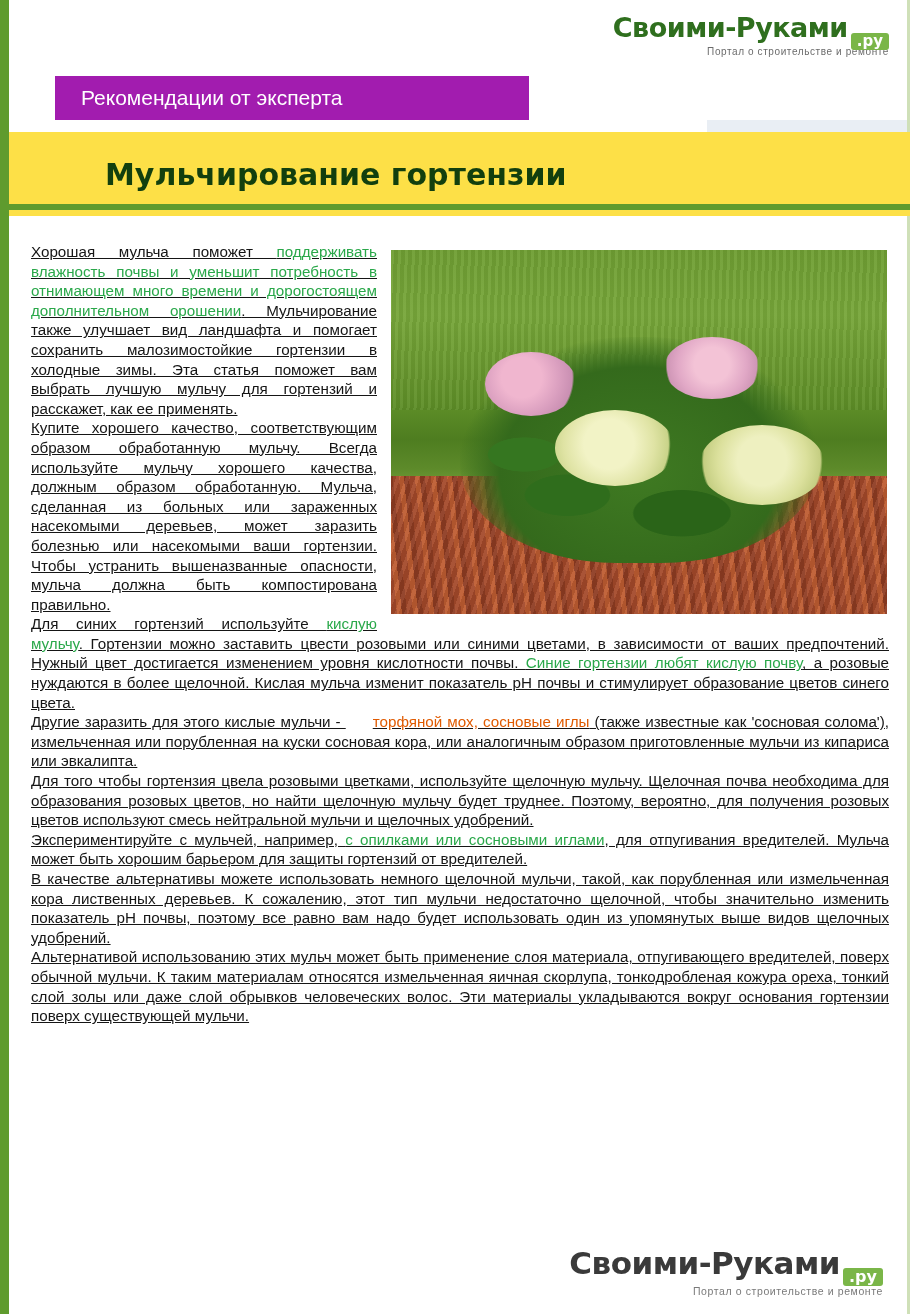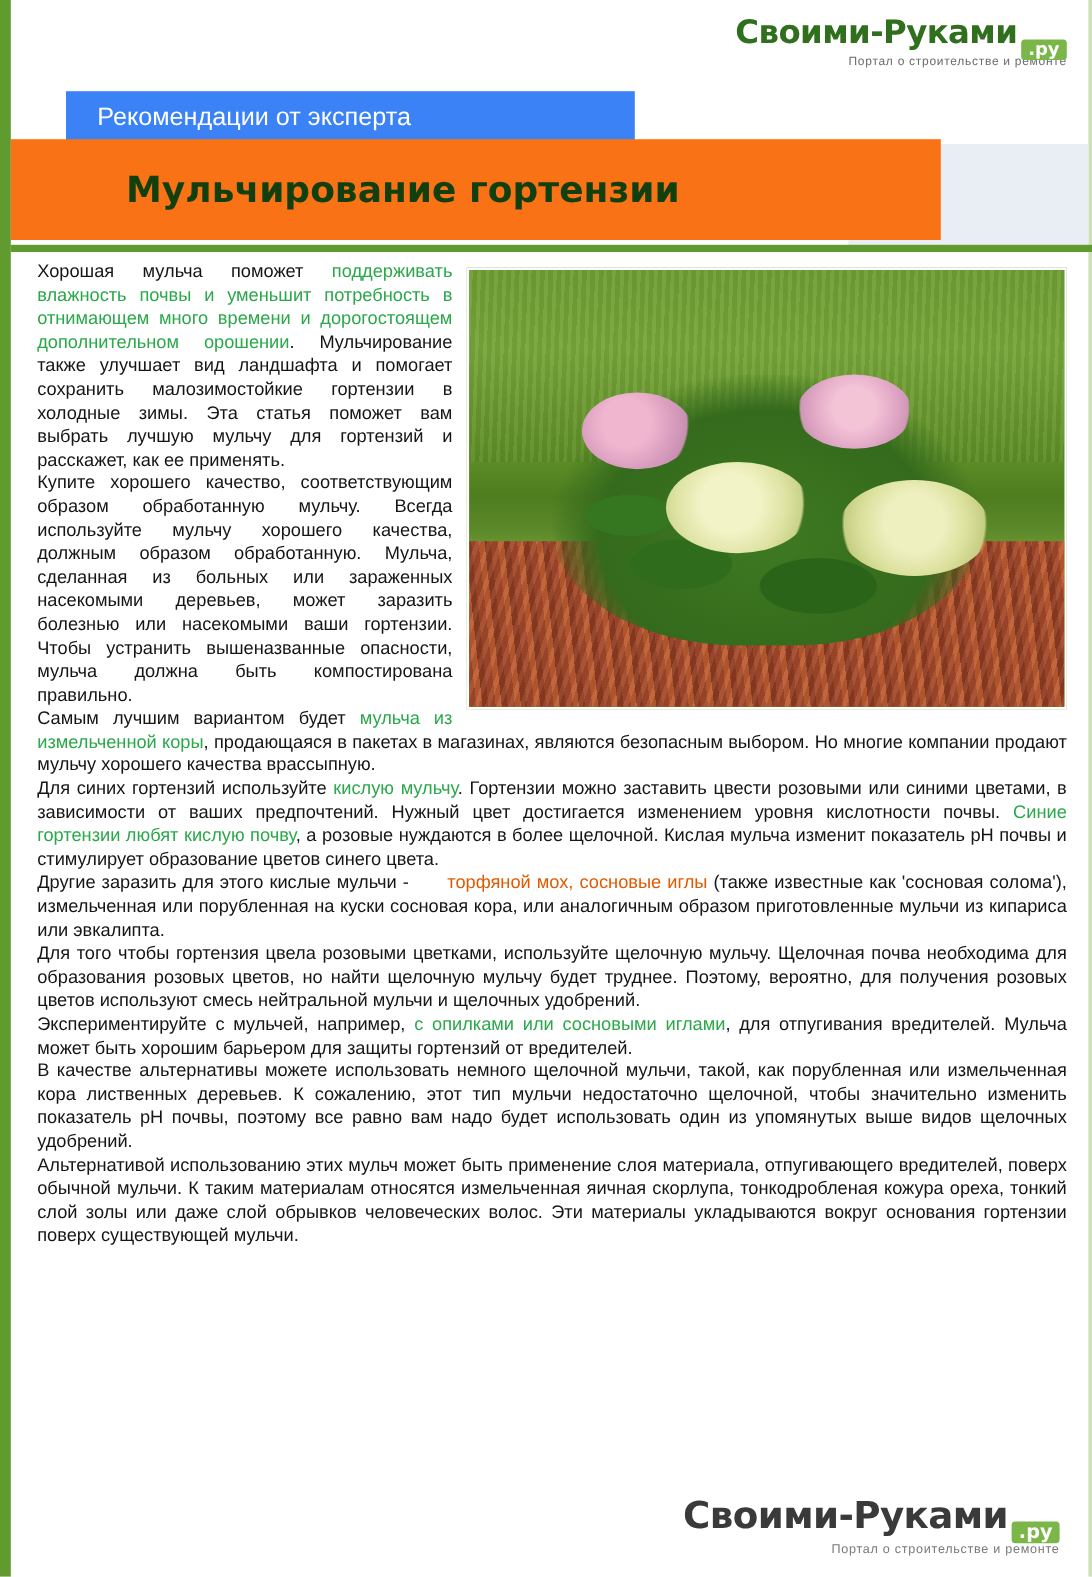--- a/index.html
+++ b/index.html
@@ -54,35 +54,35 @@
   .brand-sub {
     font-size: 10px;
     color: #6b6b6b;
     letter-spacing: 0.6px;
     margin-top: 6px;
   }
   .expert-bar {
     position: absolute;
     left: 46px; top: 76px;
     width: 474px; height: 44px;
-    background: #3b82f6;
+    background: #a21caf;
     display: flex;
     align-items: center;
   }
   .expert-bar span {
     color: #ffffff;
     font-size: 21px;
     padding-left: 26px;
     font-family: "Liberation Sans", sans-serif;
   }
   .title-band {
     position: absolute;
-    left: 0; top: 116px;
-    width: 775px; height: 84px;
-    background: #f97316;
+    left: 0; top: 132px;
+    width: 902px; height: 84px;
+    background: #fde047;
   }
   .title-band .inner {
     position: absolute;
     left: 96px; top: 0;
     right: 200px;
     height: 84px;
     display: flex;
     align-items: center;
   }
   .title-band h1 {
@@ -101,26 +101,27 @@
   .band-rule {
     position: absolute;
     left: 0; top: 204px;
     width: 902px; height: 6px;
     background: #5f9b2e;
   }
 
   
   .content {
     position: absolute;
-    left: 22px; top: 217px;
+    left: 22px; top: 242px;
     width: 858px;
     font-size: 15.2px;
     line-height: 19.6px;
     text-align: justify;
     color: #151515;
+    text-decoration: underline;
   }
   .content p { margin: 0 0 0 0; }
   .hl { color: #2aa84a; }
   .hl2 { color: #e05a00; margin-left: 27px; }
 
   
   .float-img {
     float: right;
     width: 500px;
     height: 368px;
@@ -208,21 +209,20 @@
       <div class="bloom pink1"></div>
       <div class="bloom pink2"></div>
       <div class="bloom cream"></div>
       <div class="bloom cream2"></div>
     </div>
 
     <p><span>Хорошая мульча поможет </span><span class="hl">поддерживать влажность почвы и уменьшит потребность в отнимающем много времени и дорогостоящем дополнительном орошении</span><span>. Мульчирование также улучшает вид ландшафта и помогает сохранить малозимостойкие гортензии в холодные зимы. Эта статья поможет вам выбрать лучшую мульчу для гортензий и расскажет, как ее применять.</span></p>
 
     <p>Купите хорошего качество, соответствующим образом обработанную мульчу. Всегда используйте мульчу хорошего качества, должным образом обработанную. Мульча, сделанная из больных или зараженных насекомыми деревьев, может заразить болезнью или насекомыми ваши гортензии. Чтобы устранить вышеназванные опасности, мульча должна быть компостирована правильно.</p>
 
-    <p><span>Самым лучшим вариантом будет </span><span class="hl">мульча из измельченной коры</span><span>, продающаяся в пакетах в магазинах, являются безопасным выбором. Но многие компании продают мульчу хорошего качества врассыпную.</span></p>
 
     <p><span>Для синих гортензий используйте </span><span class="hl">кислую мульчу</span><span>. Гортензии можно заставить цвести розовыми или синими цветами, в зависимости от ваших предпочтений. Нужный цвет достигается изменением уровня кислотности почвы. </span><span class="hl">Синие гортензии любят кислую почву</span><span>, а розовые нуждаются в более щелочной. Кислая мульча изменит показатель pH почвы и стимулирует образование цветов синего цвета.</span></p>
 
 
     <p><span>Другие заразить для этого кислые мульчи - </span><span class="hl2">торфяной мох, сосновые иглы</span><span> (также известные как 'сосновая солома'), измельченная или порубленная на куски сосновая кора, или аналогичным образом приготовленные мульчи из кипариса или эвкалипта.</span></p>
 
     <p>Для того чтобы гортензия цвела розовыми цветками, используйте щелочную мульчу. Щелочная почва необходима для образования розовых цветов, но найти щелочную мульчу будет труднее. Поэтому, вероятно, для получения розовых цветов используют смесь нейтральной мульчи и щелочных удобрений.</p>
 
 
     <p><span>Экспериментируйте с мульчей, например, </span><span class="hl">с опилками или сосновыми иглами</span><span>, для отпугивания вредителей. Мульча может быть хорошим барьером для защиты гортензий от вредителей.</span></p>

